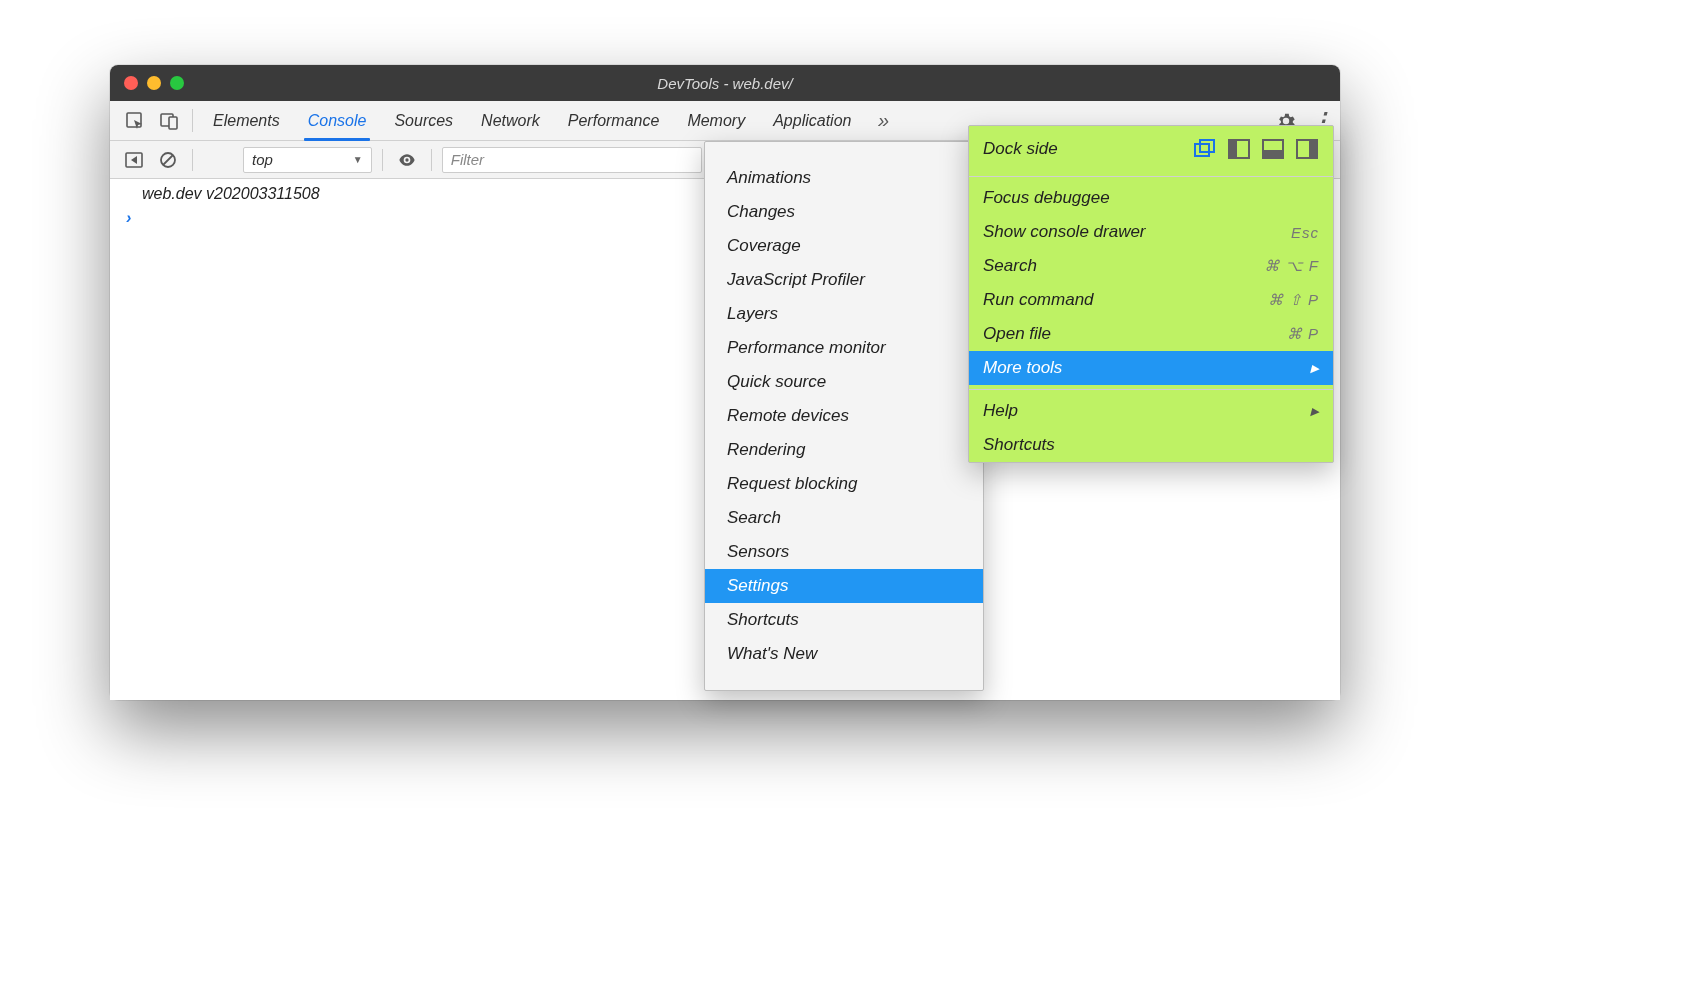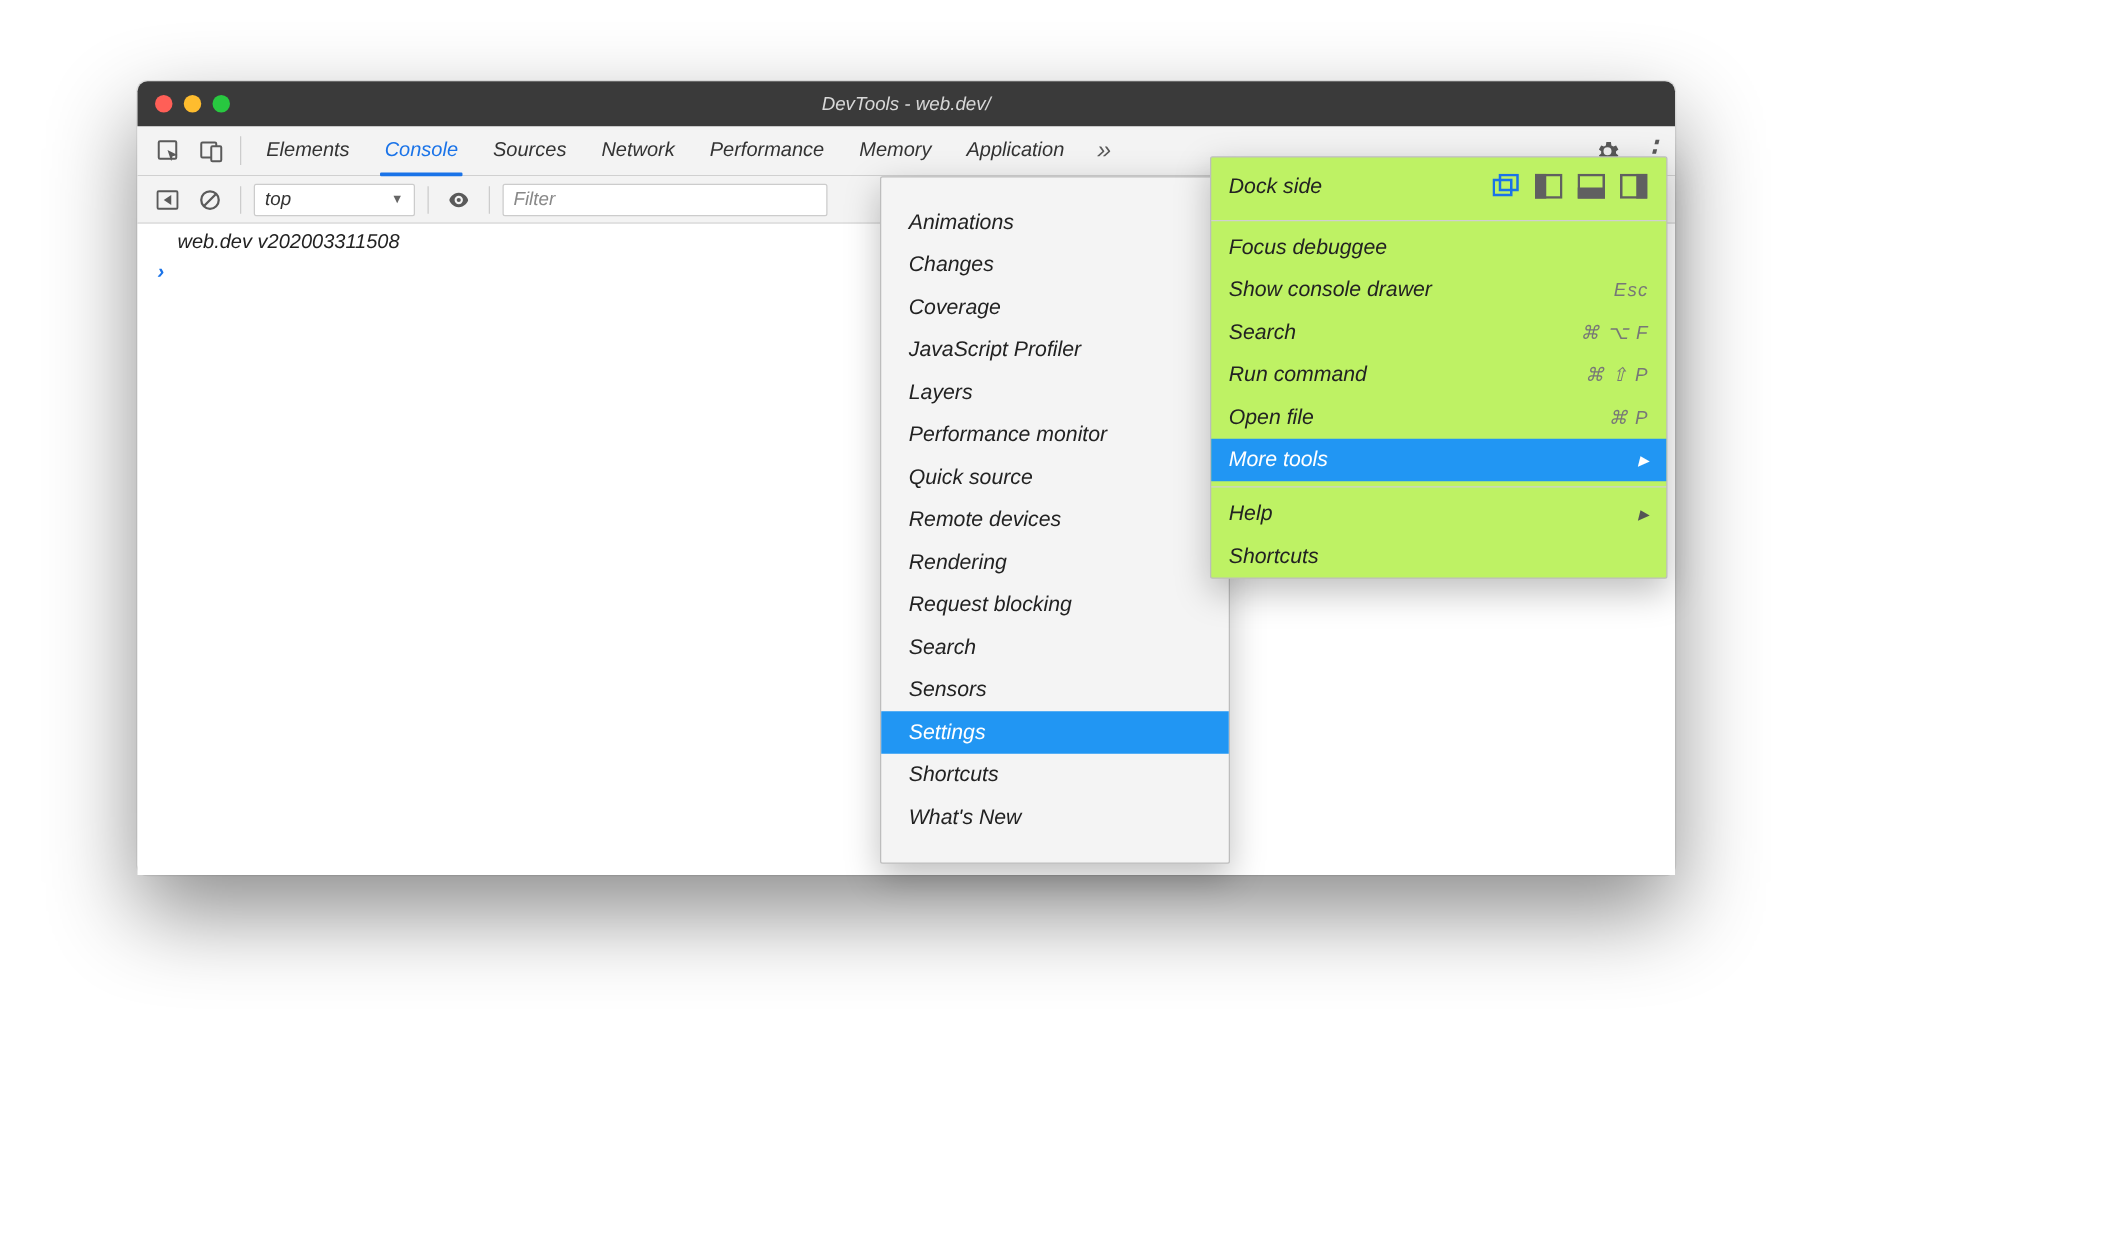--- a/index.html
+++ b/index.html
@@ -69,21 +69,21 @@
     display:flex; align-items:center;
     background:#f3f3f3;
     padding: 0 10px;
     gap: 6px;
   }
   .toolbar .tbtn { width:28px; height:28px; display:flex; align-items:center; justify-content:center; color:#5a5a5a; }
   .toolbar .vsep { width:1px; height:22px; background:#ccc; margin:0 4px; }
   .ctx {
     display:flex; align-items:center; gap:80px;
     background:#fff; border:1px solid #ccc; border-radius:2px;
-    height:26px; padding:0 8px; font-size:15px; color:#333;
+    height:26px; padding:0 8px; font-size:15px; color:#333;margin-left:40px;
   }
   .ctx .tri { font-size:10px; color:#666; }
   .filter {
     flex:0 0 260px;
     height:26px; background:#fff; border:1px solid #ccc; border-radius:2px;
     padding:0 8px; font-size:15px; color:#888;
     display:flex; align-items:center;
   }
 
   .consolebody {

